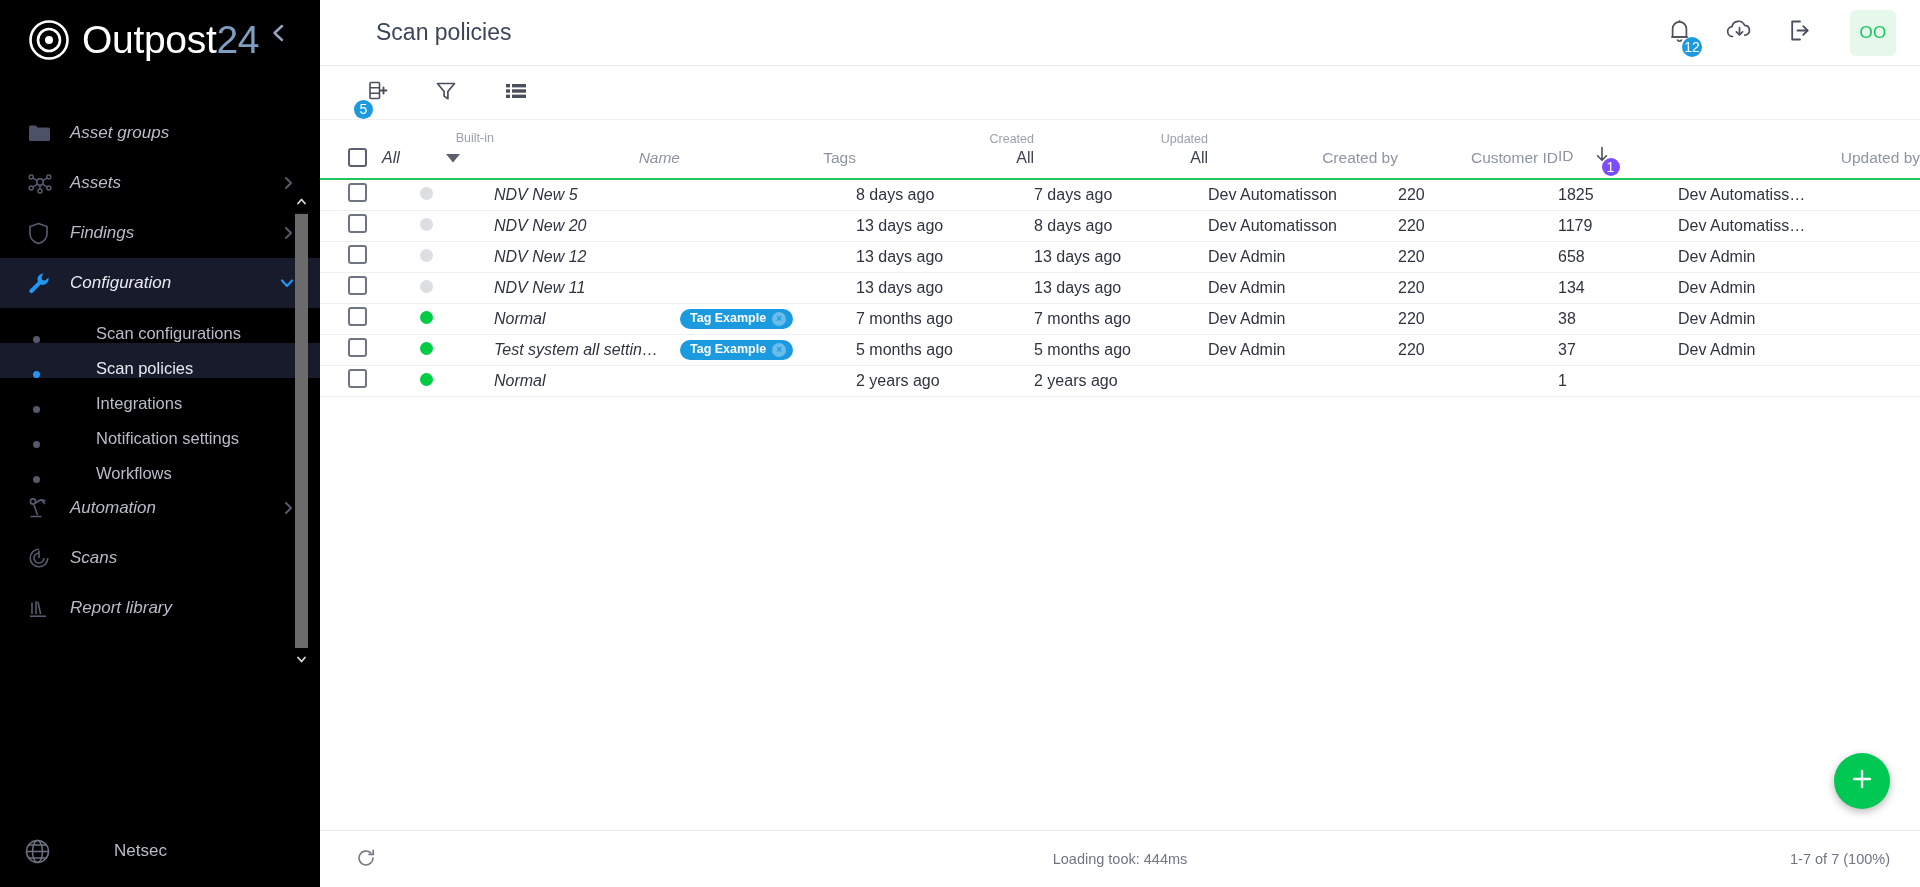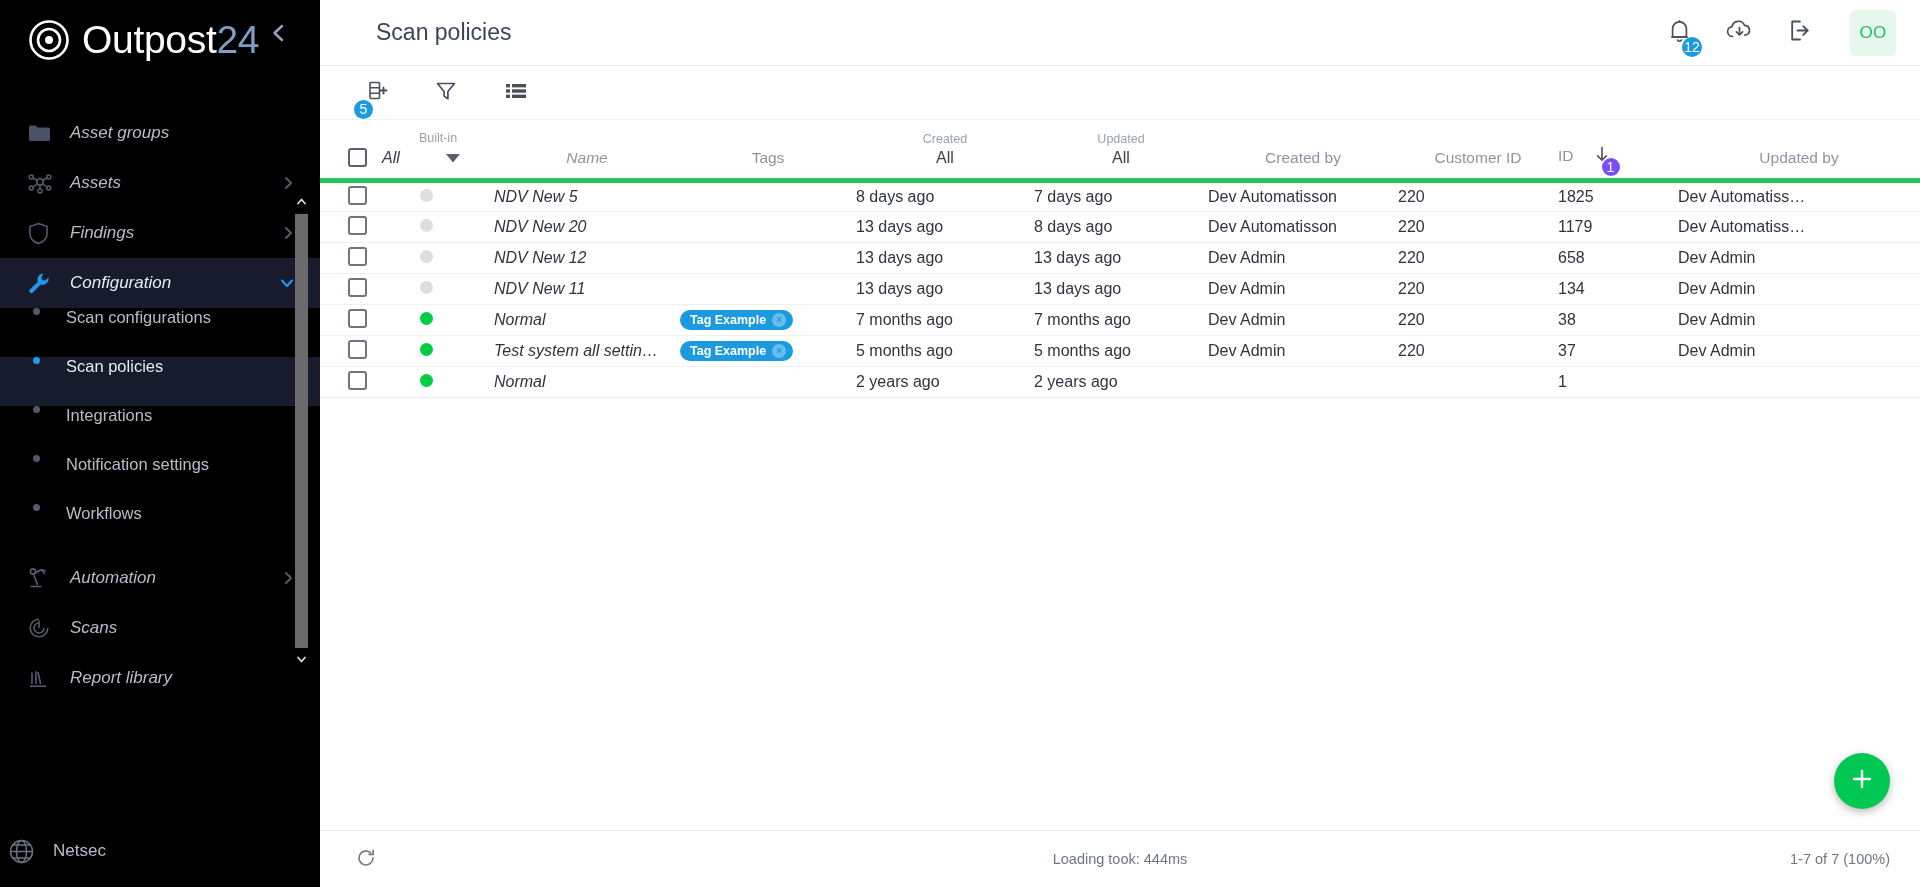--- a/index.html
+++ b/index.html
@@ -62,26 +62,27 @@
     color: #555a6b;
   }
   .nav-item .lbl { margin-left: 12px; white-space: nowrap; }
   .nav-item .chev { margin-left: auto; color: #555a6b; display: flex; }
   .nav-item.active { background: #171b2c; }
   .nav-item.active .lbl { color: #e8eaf0; }
   .nav-item.active .chev { color: #2196f3; }
   .nav-item.active .ico { color: #2196f3; }
 
   .sub-item {
-    height: 49px;
-    display: flex; align-items: flex-start;
+    height: 35px;
+    display: flex; align-items: flex-end;
     padding-left: 33px;
     cursor: pointer;
     font-size: 16.5px;
     color: #b9bcc8;
+    gap: 30px;
   }
   .sub-item .dot {
     width: 7px; height: 7px; border-radius: 50%;
     background: #555a6b; flex: 0 0 7px;
   }
   .sub-item .lbl { margin-left: 26px; white-space: nowrap; }
   .sub-item.active { background: #171b2c; }
   .sub-item.active .dot { background: #2196f3; }
   .sub-item.active .lbl { color: #e8eaf0; }
 
@@ -98,22 +99,23 @@
     position: absolute; left:0; width: 13px; height: 22px;
     display: flex; align-items: center; justify-content: center;
     color: #d8d8d8; background: #000;
   }
   .nav-scrollbar .arr.up { top: 0; }
   .nav-scrollbar .arr.dn { bottom: 0; }
 
   .sidebar-footer {
     height: 72px;
     display: flex; align-items: center;
-    padding-left: 8px;
+    padding-left: 24px;
     border-top: 0;
+    gap: 45px;
   }
   .sidebar-footer .ico { color: #7d8292; display:flex; }
   .sidebar-footer .lbl { margin-left: 18px; font-size: 17px; color: #b9bcc8; }
 
   
   .main {
     flex: 1 1 auto; height: 887px;
     display: flex; flex-direction: column;
     background: #ffffff;
     min-width: 0;
@@ -159,26 +161,26 @@
     width: 40px; height: 40px; position: relative;
     display: flex; align-items: center; justify-content: center;
     color: #4a4f5c; cursor: pointer;
   }
   .tool-badge { width: 19px; height: 19px; left: -2px; bottom: -6px; }
 
   
   .table-wrap { flex: 1 1 auto; overflow: hidden; position: relative; }
   table.grid { width: 100%; border-collapse: collapse; table-layout: fixed; }
   table.grid th {
-    text-align: center; font-weight: 400;
+    text-align: right; font-weight: 400;
     color: #8d95a3; font-size: 15.5px;
     padding: 0 0 0 0;
     vertical-align: bottom;
     height: 58px;
-    border-bottom: 5px solid #22c55e;
+    border-bottom: 2px solid #22c55e;
   }
   .th-inner { display: flex; flex-direction: column; justify-content: flex-end; height: 58px; padding-bottom: 11px; }
   .th-small { font-size: 12.5px; color: #9aa1ae; margin-bottom: 3px; line-height: 1.1; }
   .th-val { font-size: 16px; color: #3d4250; line-height: 1.1; }
   .th-val.italic { font-style: italic; }
   .th-row { display: flex; align-items: center; gap: 8px; }
   .caret { color: #5a6070; }
   .sort-wrap { position: relative; display: inline-flex; align-items: center; margin-left: 12px; }
   .sort-badge { width: 18px; height: 18px; right: -10px; bottom: -9px; }
 

